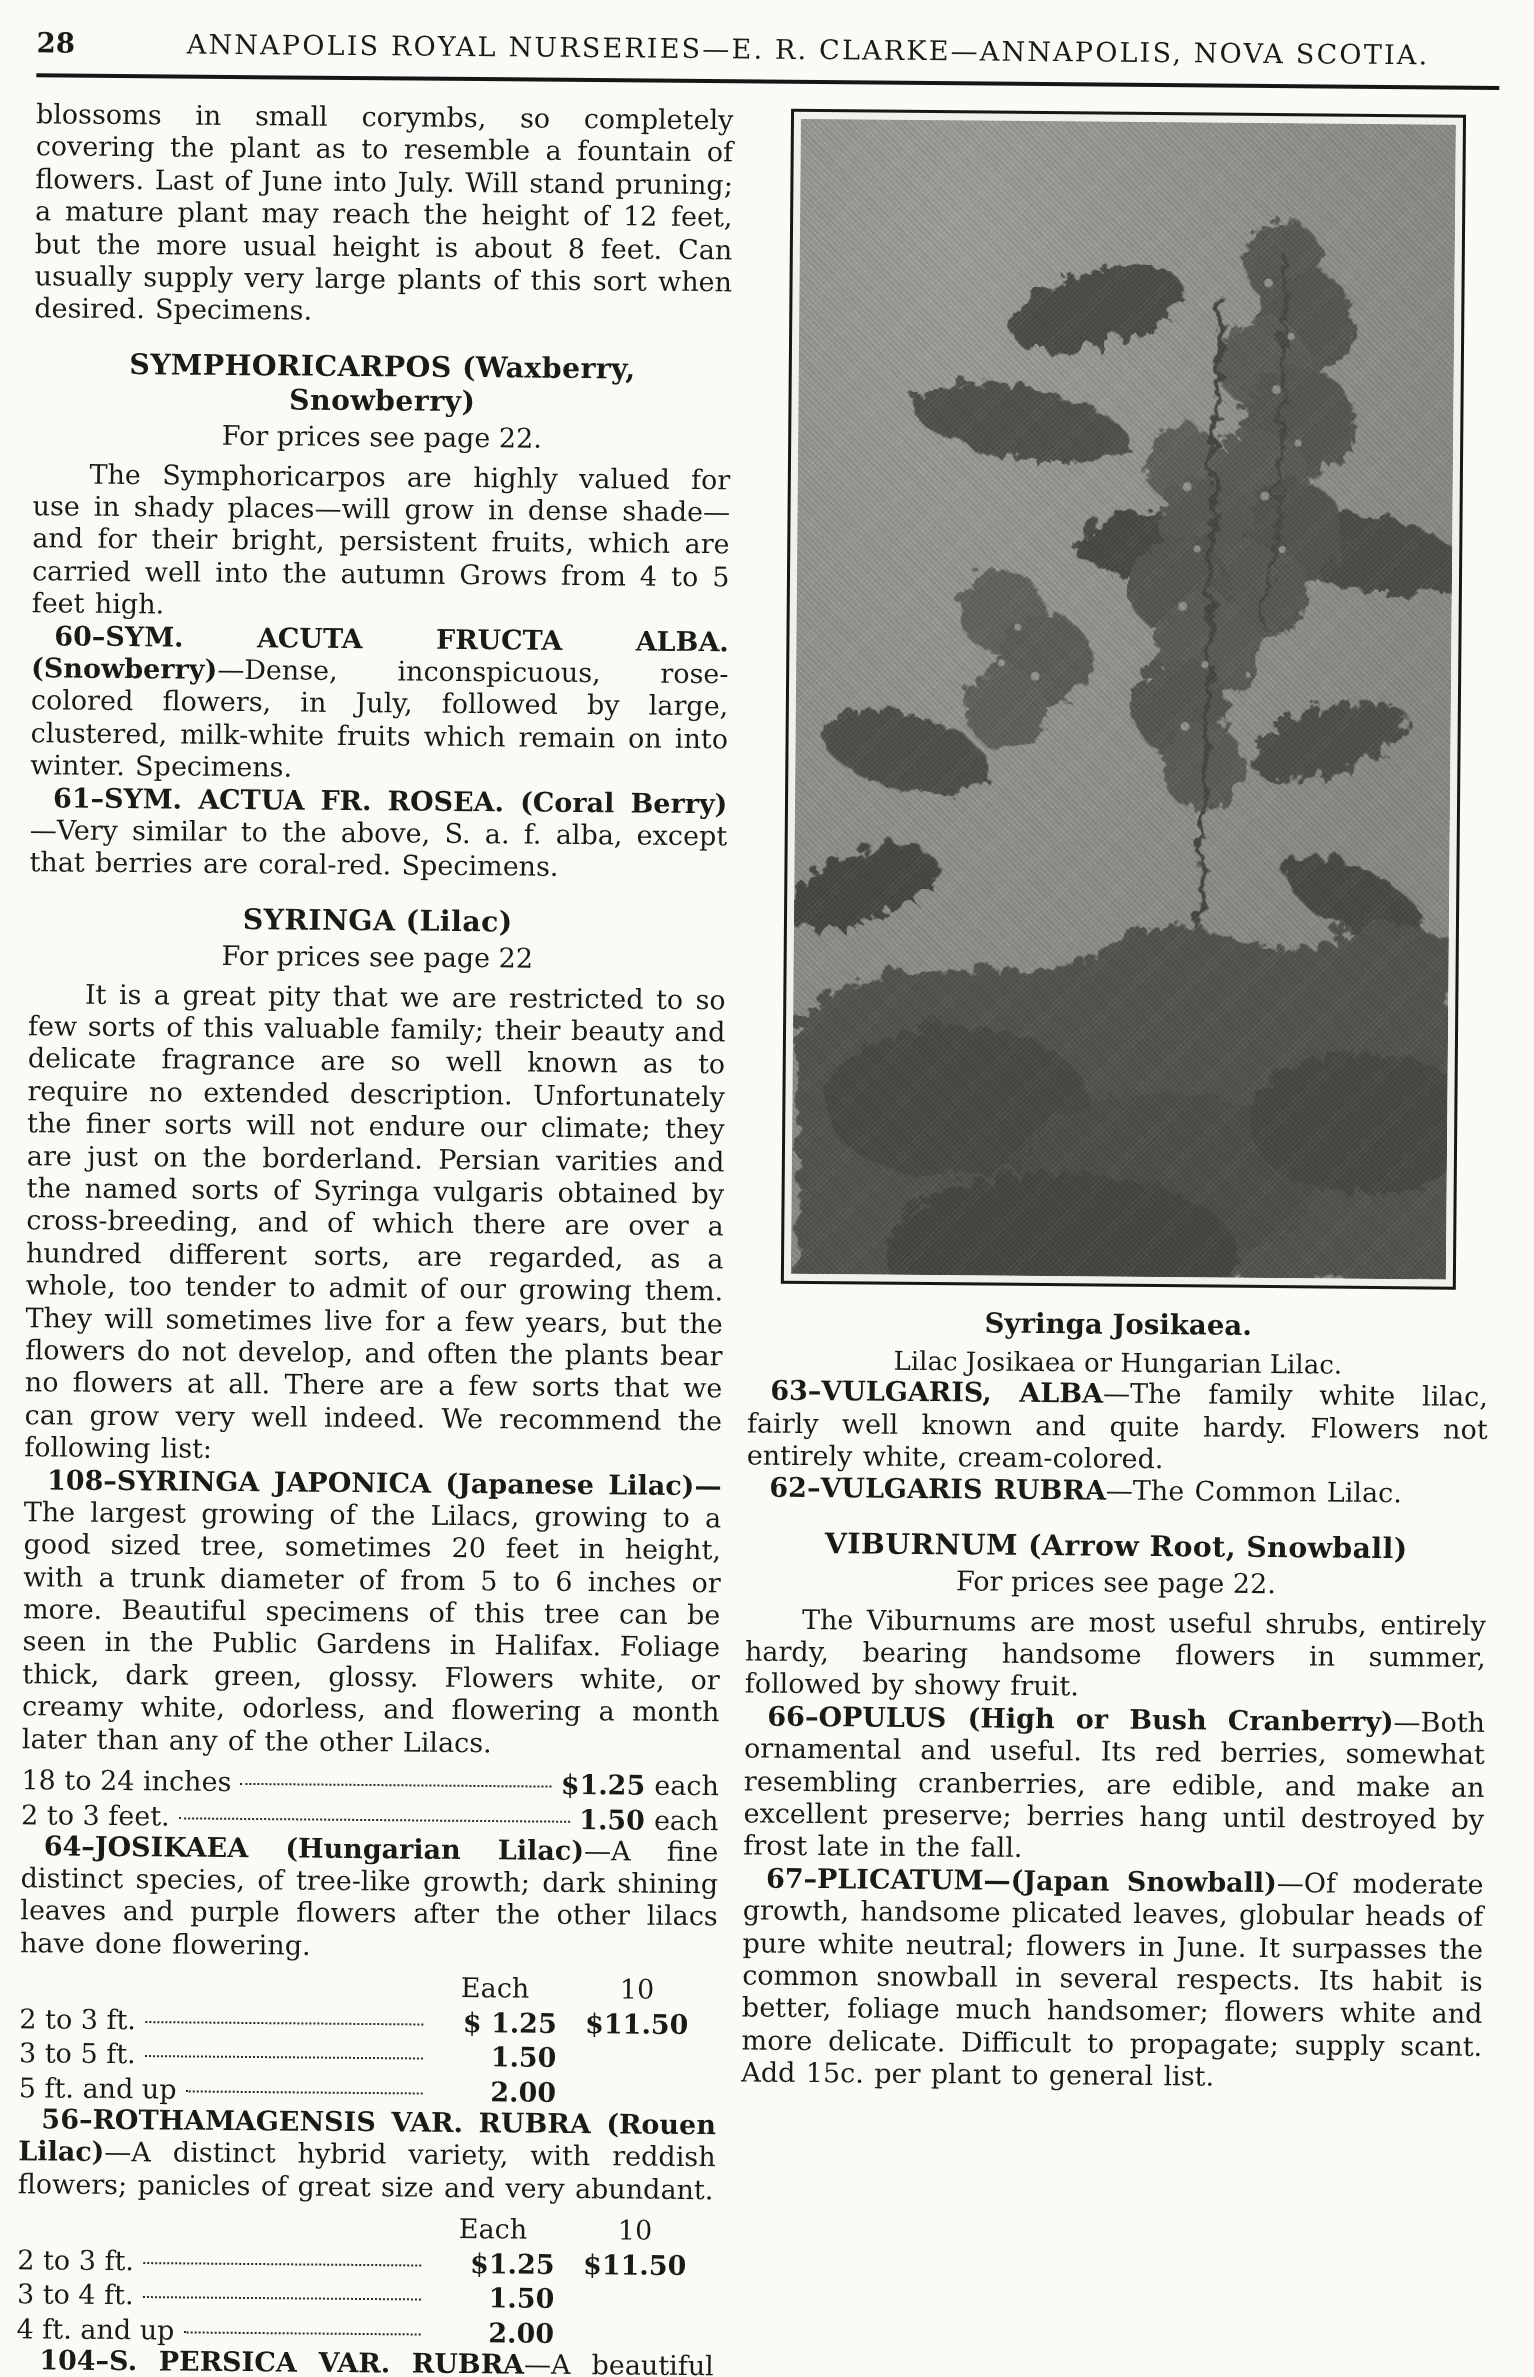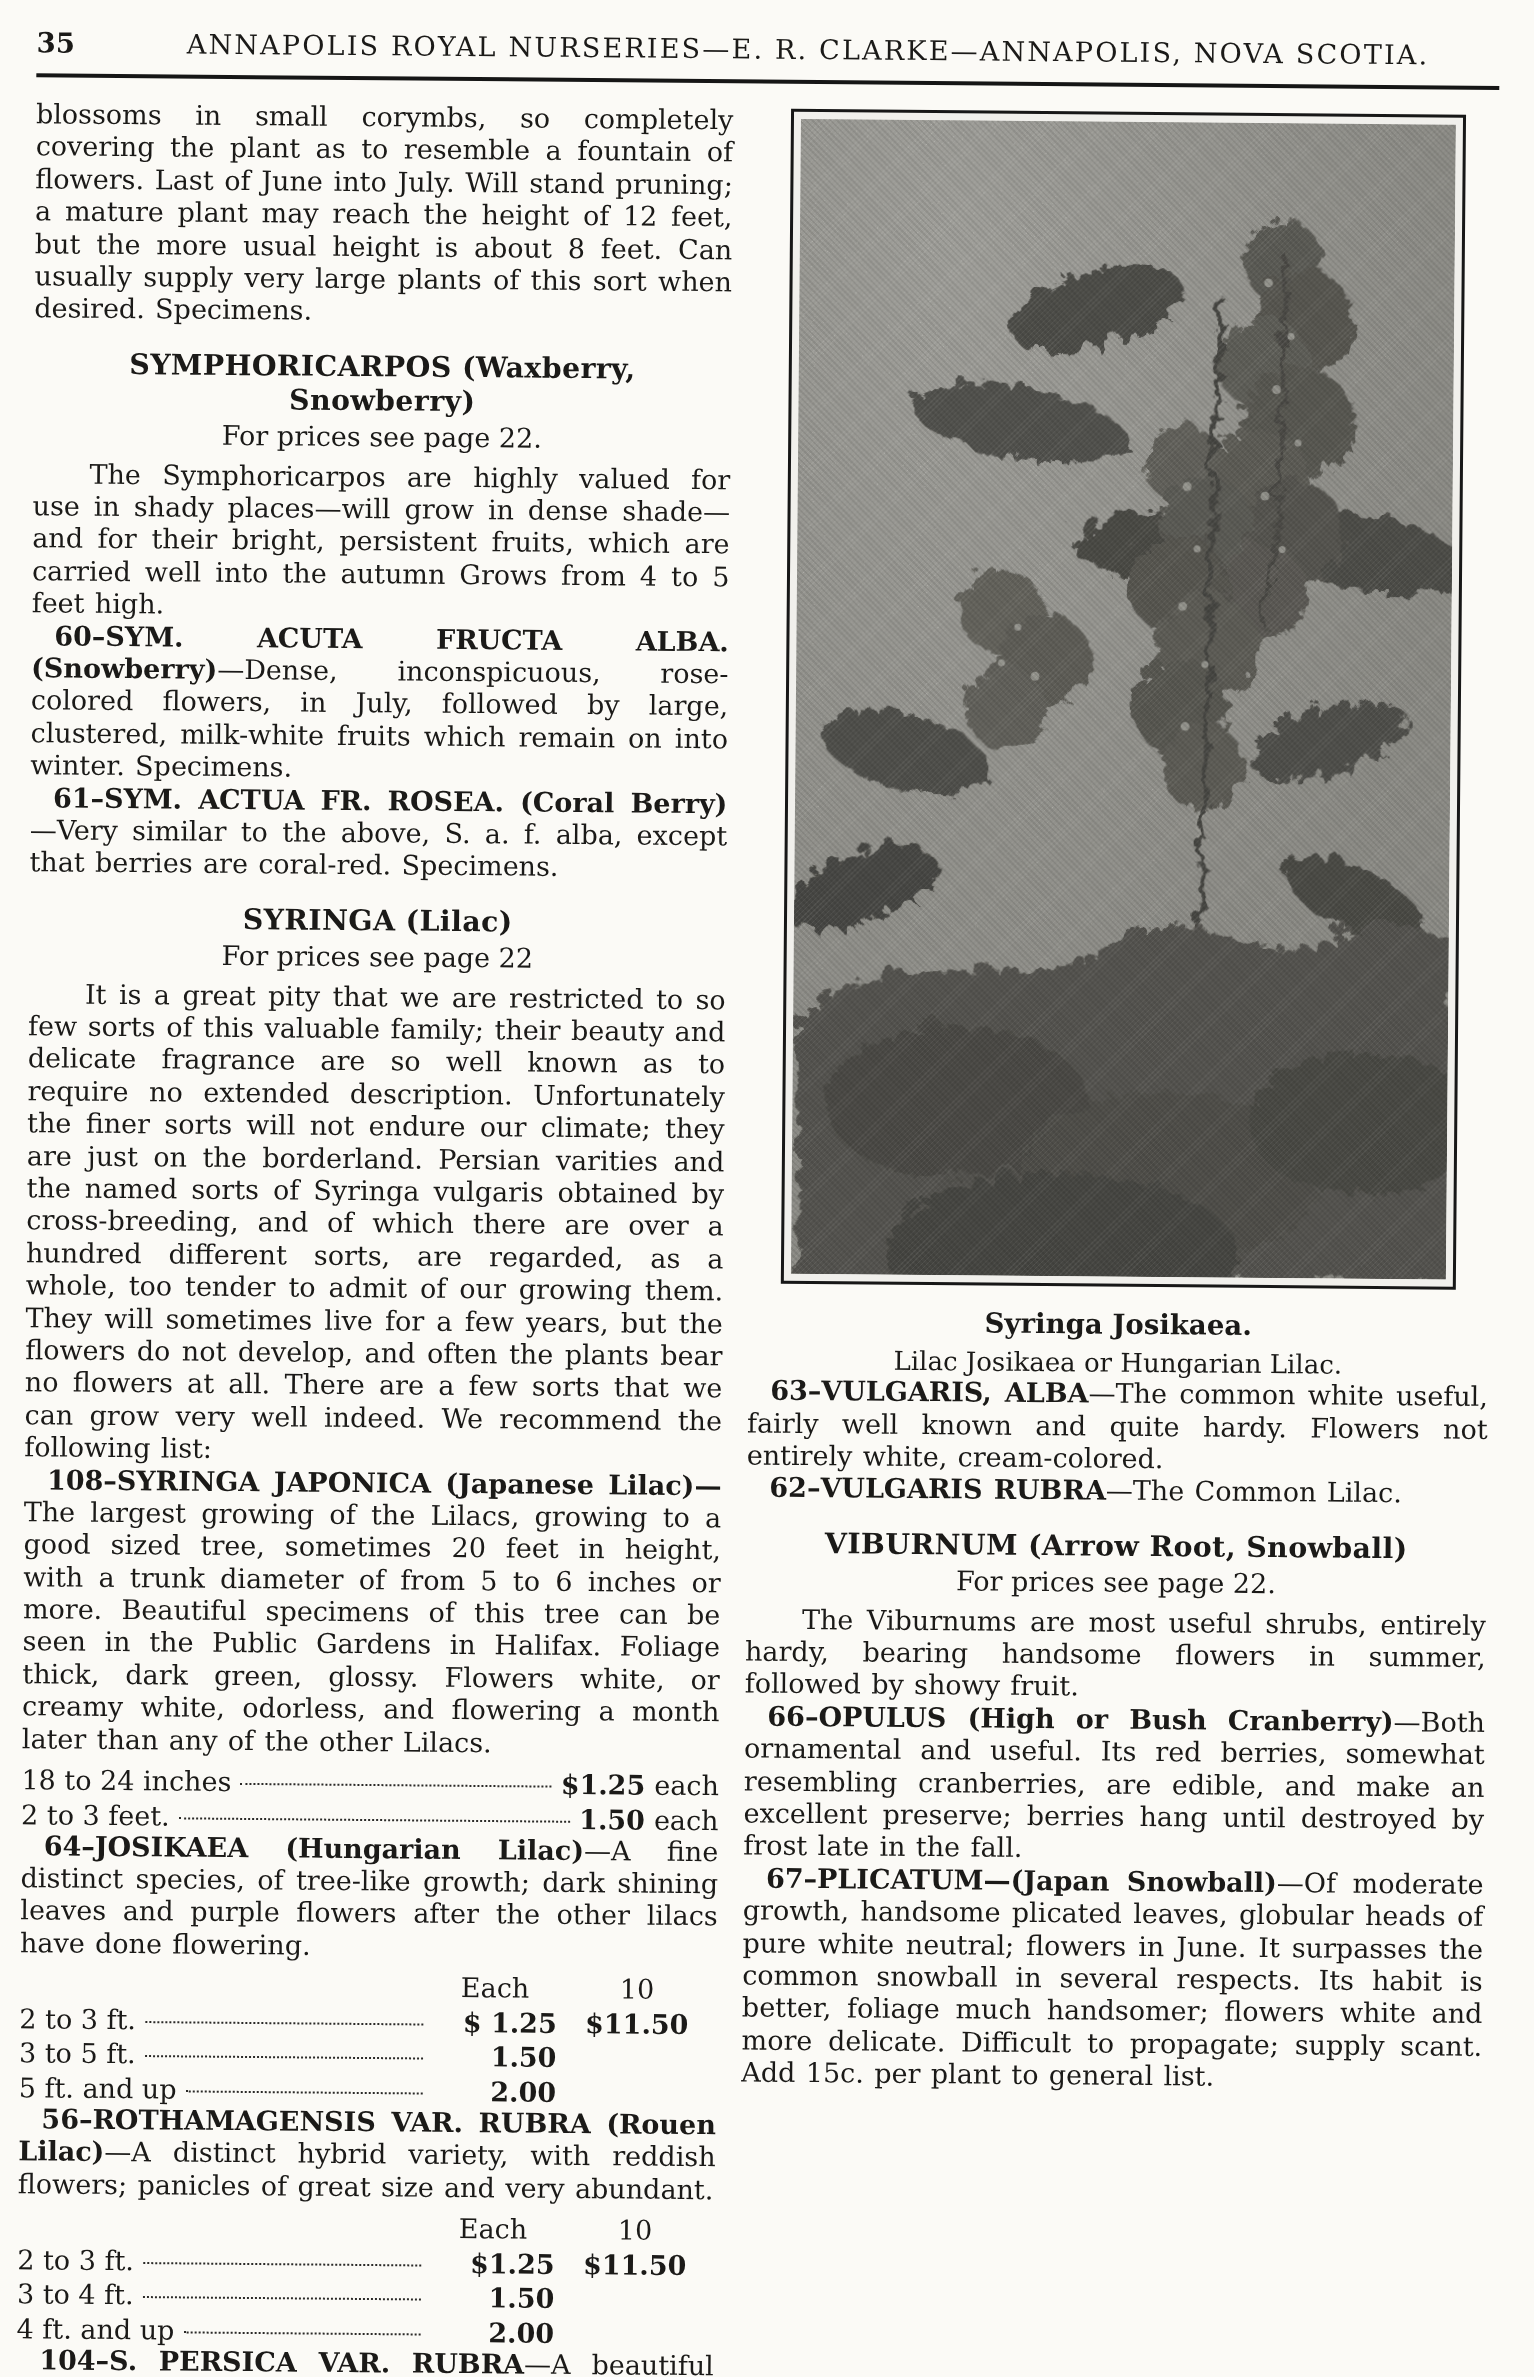--- a/index.html
+++ b/index.html
@@ -60,21 +60,21 @@
   .cap1 { text-align:center; font-size:27.6px; font-weight:600; margin-top:21.3px; }
   .cap2 { text-align:center; font-size:26px; margin-top:7.1px; }
 </style>
 </head>
 <body>
 
 <div class="page">
   <div class="tilt">
 
     <div class="header">
-      <div class="pagenum">35</div>
+      <div class="pagenum">28</div>
       <div class="headtitle">ANNAPOLIS ROYAL NURSERIES—E. R. CLARKE—ANNAPOLIS, NOVA SCOTIA.</div>
     </div>
     <div class="rule"></div>
 
     <div class="columns">
 
       <div class="col-left">
         <p class="body">blossoms in small corymbs, so completely covering the plant as to resemble a fountain of flowers. Last of June into July.  Will stand pruning; a mature plant may reach the height of 12 feet, but the more usual height is about 8 feet.  Can usually supply very large plants of this sort when desired. Specimens.</p>
 
         <div class="section">SYMPHORICARPOS (Waxberry, Snowberry)</div>
@@ -251,21 +251,21 @@
 
               <rect width="740" height="1300" filter="url(#grain)" opacity="0.5"></rect>
             </svg>
             <div class="halftone"></div>
           </div>
         </div>
 
         <div class="cap1">Syringa Josikaea.</div>
         <div class="cap2">Lilac Josikaea or Hungarian Lilac.</div>
 
-        <p class="body entry mt"><span class="lead">63–VULGARIS, ALBA</span><span>—The common white useful, fairly well known and quite hardy.  Flowers not entirely white, cream-colored.</span></p>
+        <p class="body entry mt"><span class="lead">63–VULGARIS, ALBA</span><span>—The family white lilac, fairly well known and quite hardy.  Flowers not entirely white, cream-colored.</span></p>
 
         <p class="body entry"><span class="lead">62–VULGARIS RUBRA</span><span>—The Common Lilac.</span></p>
 
         <div class="section">VIBURNUM (Arrow Root, Snowball)</div>
         <p class="pricesnote">For prices see page 22.</p>
         <p class="body indent">The Viburnums are most useful shrubs, entirely hardy, bearing handsome flowers in summer, followed by showy fruit.</p>
 
         <p class="body entry"><span class="lead">66–OPULUS (High or Bush Cranberry)</span><span>—Both ornamental and useful.  Its red berries, somewhat resembling cranberries, are edible, and make an excellent preserve; berries hang until destroyed by frost late in the fall.</span></p>
 
         <p class="body entry"><span class="lead">67–PLICATUM—(Japan Snowball)</span><span>—Of moderate growth, handsome plicated leaves, globular heads of pure white neutral; flowers in June.  It surpasses the common snowball in several respects. Its habit is better, foliage much handsomer; flowers white and more delicate.  Difficult to propagate; supply scant.  Add 15c. per plant to general list.</span></p>

